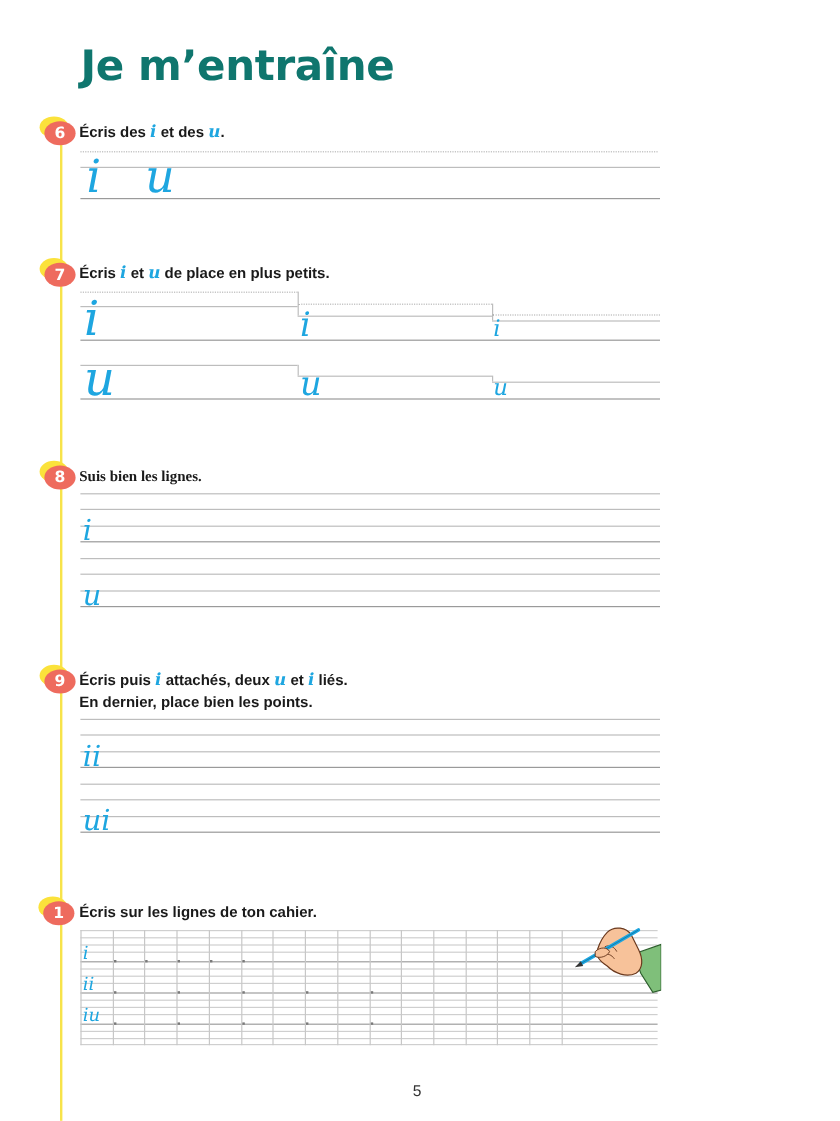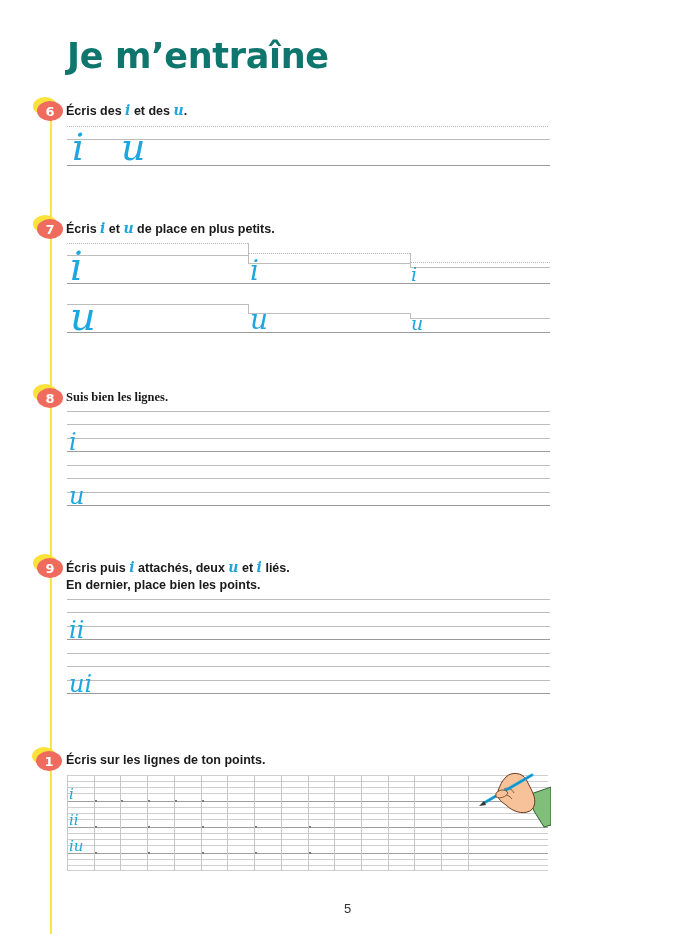--- a/index.html
+++ b/index.html
@@ -123,21 +123,21 @@
   <div class="line dark" style="left:67px;top:693px;width:483px;"></div>
   <div class="script" style="left:69px;top:618px;font-size:24px;">ii</div>
   <div class="script" style="left:69px;top:672px;font-size:24px;">ui</div>
 </div>
 
 <div>
   <div class="badge-wrap" style="left:36px;top:751px;">
     <div class="badge-yellow"></div>
     <div class="badge">1</div>
   </div>
-  <div class="instr" style="top:751px;">Écris sur les lignes de ton points.</div>
+  <div class="instr" style="top:751px;">Écris sur les lignes de ton cahier.</div>
 
   <div class="grid">
     <div class="gh" style="top:0px;"></div>
     <div class="gh" style="top:6px;"></div>
     <div class="gh" style="top:12px;"></div>
     <div class="gh" style="top:18px;"></div>
     <div class="gh b" style="top:26px;"></div>
     <div class="gh" style="top:32px;"></div>
     <div class="gh" style="top:38px;"></div>
     <div class="gh" style="top:44px;"></div>

